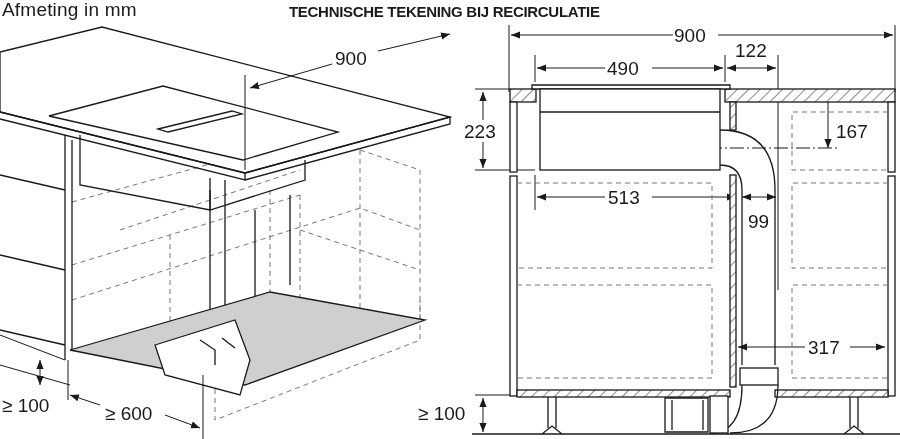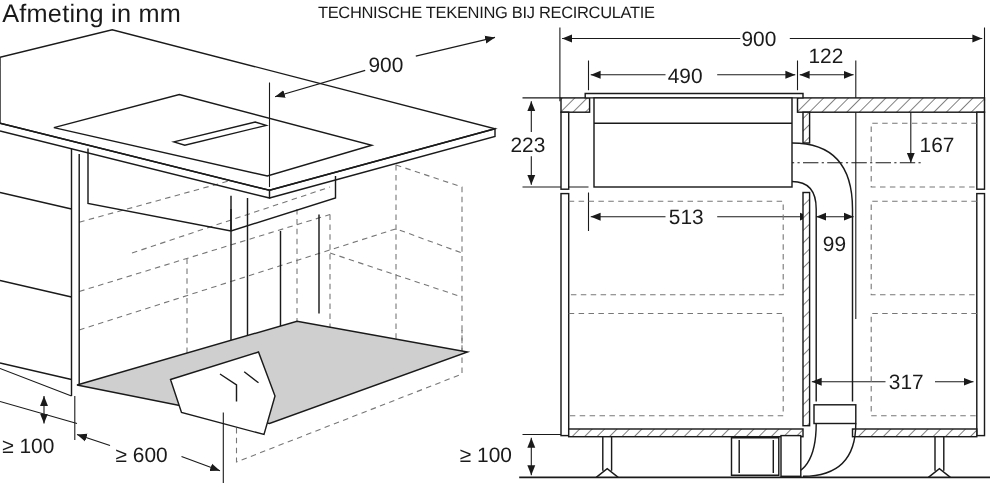--- a/index.html
+++ b/index.html
@@ -1,18 +1,18 @@
 <!DOCTYPE html>
 <html><head>
 <meta charset="utf-8">
 <style>
   html, body { margin:0; padding:0; background:#ffffff; }
   body { width:900px; height:439px; position:relative; overflow:hidden; font-family:"Liberation Sans", sans-serif; color:#1a1a1a; }
-  .caption { position:absolute; left:2px; top:-1px; font-size:23px; letter-spacing:0.2px; }
-  .title { position:absolute; left:289px; top:3px; font-size:15px; font-weight:normal; letter-spacing:-0.3px; }
+  .caption { position:absolute; left:2px; top:-1px; font-size:19px; letter-spacing:0.2px; }
+  .title { position:absolute; left:289px; top:3px; font-size:15px; font-weight:bold; letter-spacing:-0.3px; }
   svg { position:absolute; left:0; top:0; }
   .dim { font-family:"Liberation Sans", sans-serif; font-size:19px; fill:#1a1a1a; }
 </style>
 </head>
 <body>
 
 <div class="caption">Afmeting in mm</div>
 <div class="title">TECHNISCHE TEKENING BIJ RECIRCULATIE</div>
 
 <svg width="900" height="439" viewBox="0 0 900 439">

